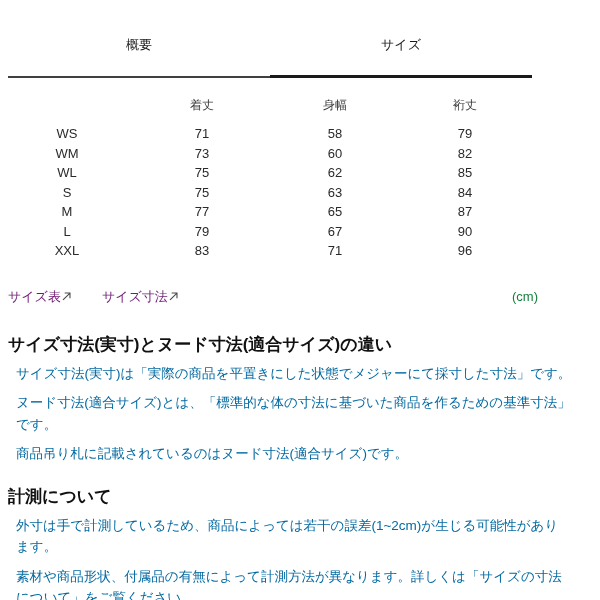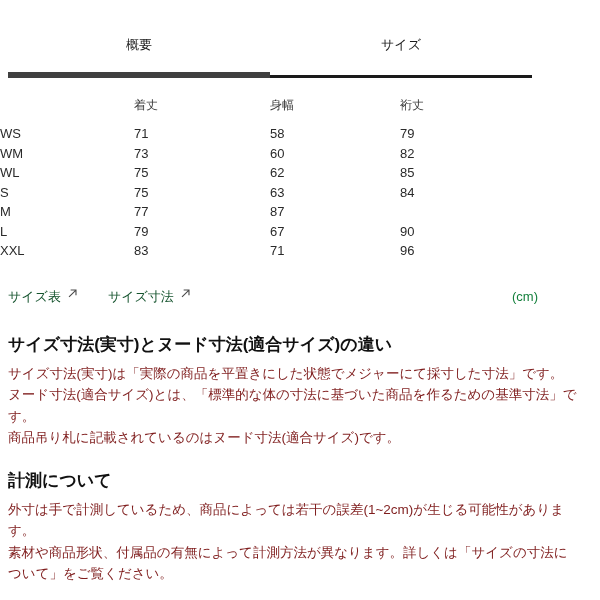--- a/index.html
+++ b/index.html
@@ -21,73 +21,73 @@
     margin: 38px 0 0 8px;
     width: 524px;
   }
   .tab {
     flex: 1;
     text-align: center;
     font-size: 13px;
     line-height: 14px;
     color: #1a1a1a;
     padding-bottom: 17px;
-    border-bottom: 6px solid #404040;
+    border-bottom: 2px solid #404040;
     cursor: pointer;
   }
   .tab.active {
     border-bottom: 3px solid #1a1a1a;
     padding-bottom: 23px;
   }
 
   
   .size-table { margin: 17px 0 0 0; width: 530px; }
   .t-row { display: flex; align-items: center; height: 19.5px; }
   .t-row.header { height: 20px; margin-bottom: 9px; }
-  .cell { text-align: left; font-size: 13px; color: #2a2a2a; }
+  .cell { text-align: center; font-size: 13px; color: #2a2a2a; }
   .t-row.header .cell { font-size: 12px; color: #3a3a3a; }
   .c0 { width: 134px; }
   .c1 { width: 136px; }
   .c2 { width: 130px; }
   .c3 { width: 130px; }
 
   
   .links-row {
     display: flex;
     align-items: center;
     margin: 27px 0 0 8px;
     width: 567px;
     font-size: 13px;
   }
   .ext-link {
     display: inline-flex;
-    align-items: flex-start;
-    gap: 6px;
-    color: #14532d;
+    align-items: center;
+    gap: 0;
+    color: #701a75;
     cursor: pointer;
   }
   .ext-link + .ext-link { margin-left: 30px; }
   .ext-link svg { display: block; }
   .unit { margin-left: auto; margin-right: 37px; font-size: 13px; color: #15803d; }
 
   
   .sections { margin: 30px 12px 0 8px; width: 572px; }
   .section-heading {
     font-size: 17px;
     font-weight: bold;
     color: #111111;
     margin: 0 0 9px 0;
     line-height: 18px;
   }
   .section + .section { margin-top: 23px; }
   .section p {
-    margin: 0;
+    margin: 8px;
     font-size: 13.5px;
     line-height: 21.5px;
-    color: #7f1d1d;
+    color: #0369a1;
     word-break: break-all;
   }
 </style>
 </head>
 <body>
 
 <div class="page">
 
   <div class="tabs">
     <div class="tab">概要</div>
@@ -122,20 +122,21 @@
     </div>
     <div class="t-row">
       <div class="cell c0">S</div>
       <div class="cell c1">75</div>
       <div class="cell c2">63</div>
       <div class="cell c3">84</div>
     </div>
     <div class="t-row">
       <div class="cell c0">M</div>
       <div class="cell c1">77</div>
+      <div class="cell c2">65</div>
       <div class="cell c3">87</div>
     </div>
     <div class="t-row">
       <div class="cell c0">L</div>
       <div class="cell c1">79</div>
       <div class="cell c2">67</div>
       <div class="cell c3">90</div>
     </div>
     <div class="t-row">
       <div class="cell c0">XXL</div>

